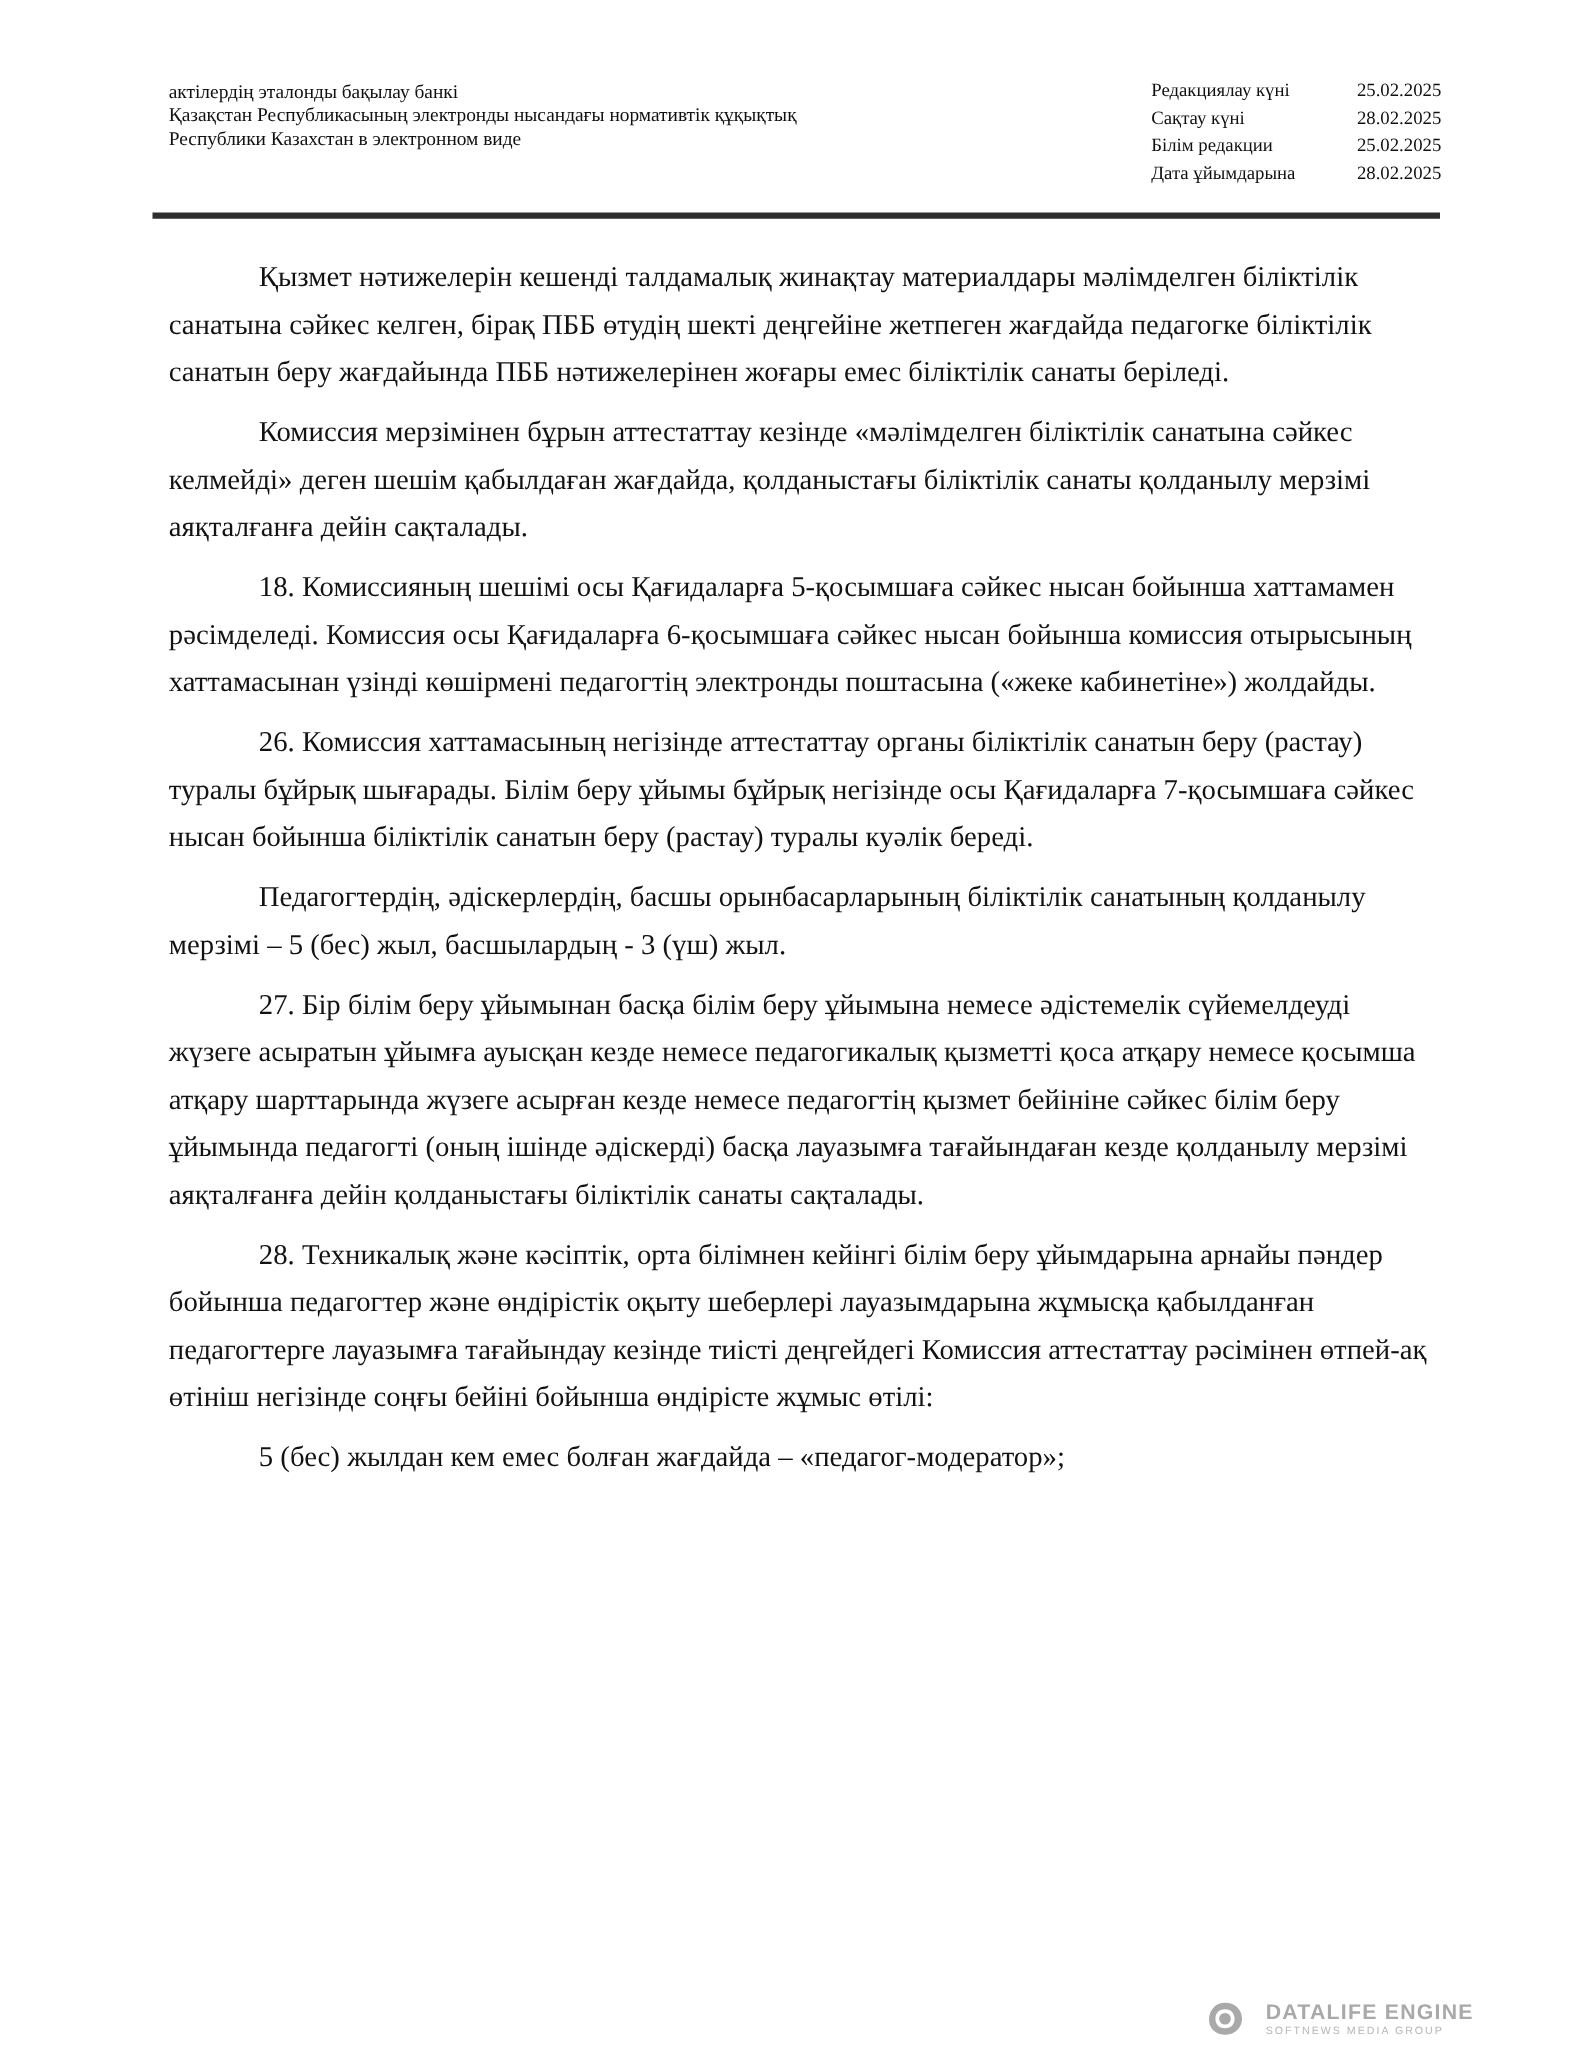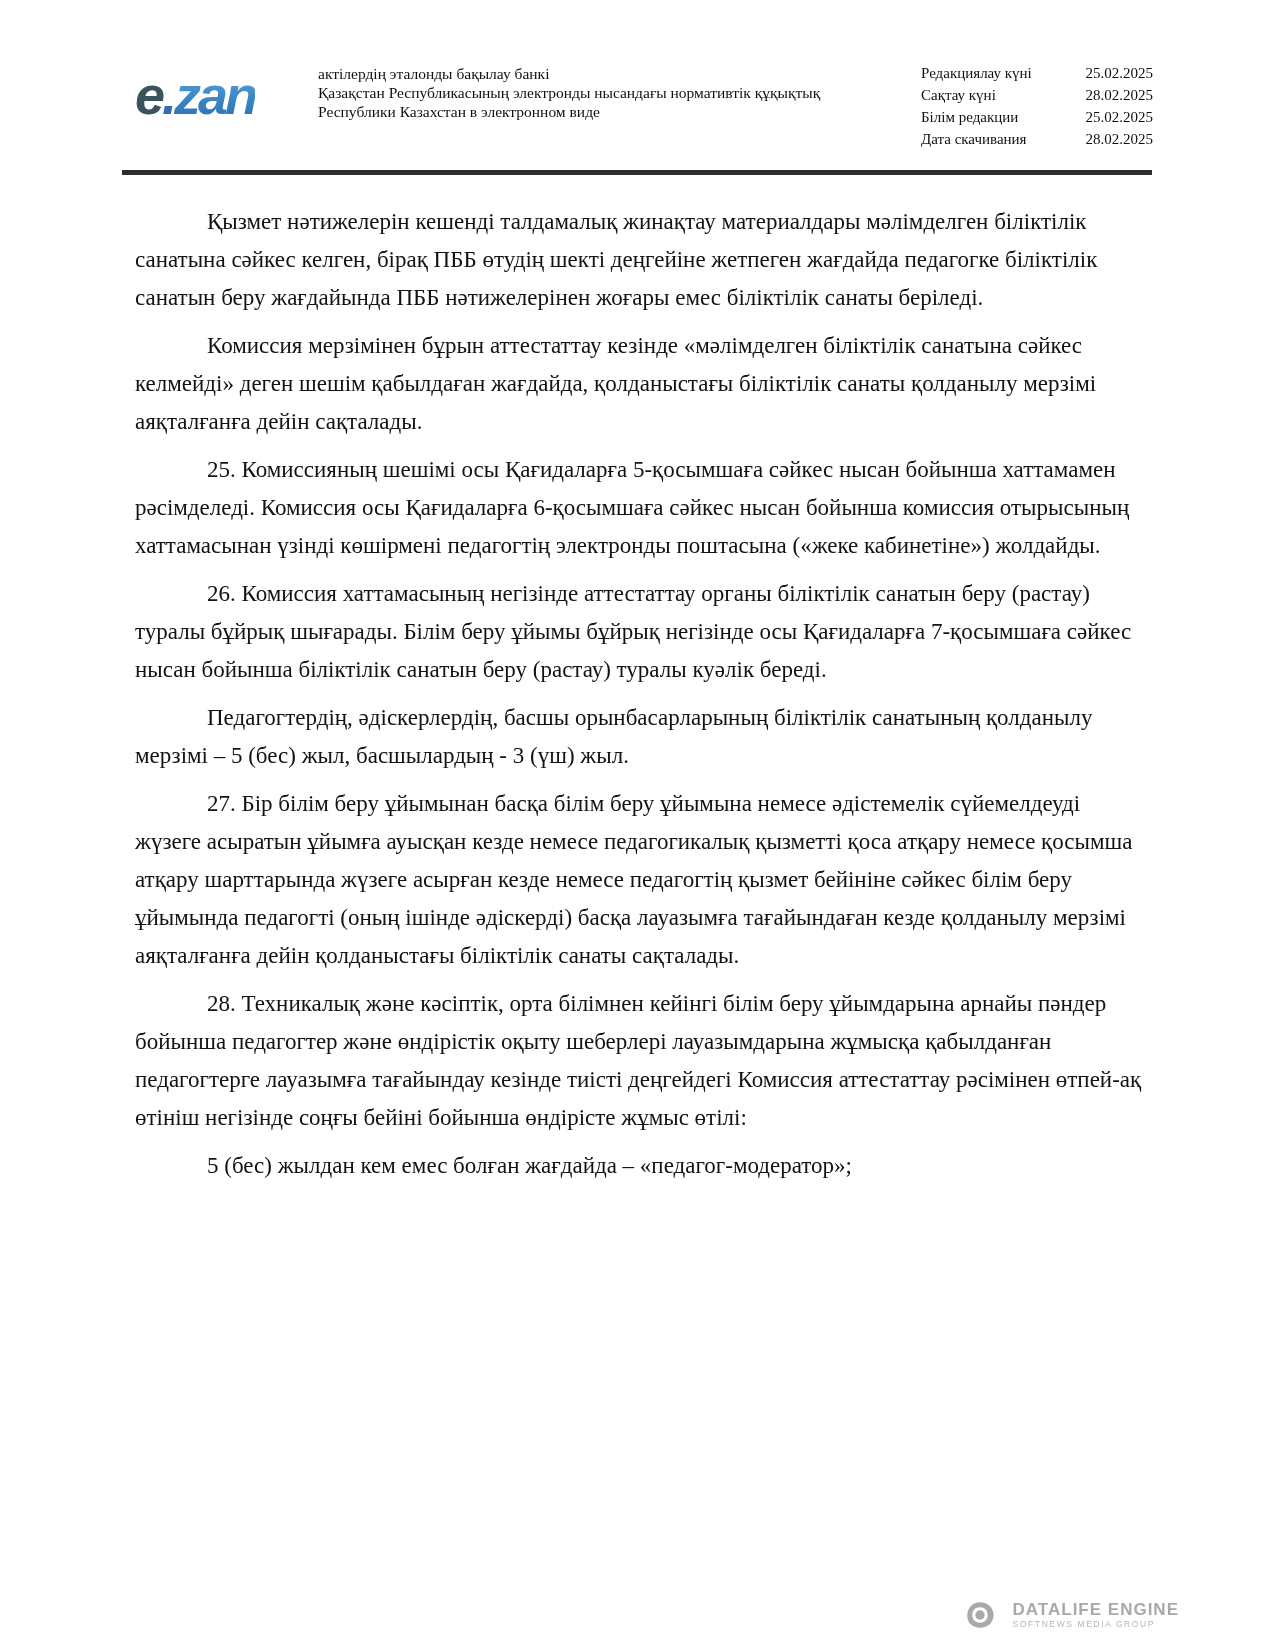--- a/index.html
+++ b/index.html
@@ -112,54 +112,51 @@
     color: #b5b5b5;
     white-space: nowrap;
   }
 </style>
 </head>
 <body>
 
 <div class="page">
 
   <div class="header">
-    <div class="logo">
-      <span class="logo-e">e</span><span class="logo-dot">.</span><span class="logo-zan">zan</span>
-    </div>
     <div class="bank-title">
       <div>актілердің эталонды бақылау банкі</div>
       <div>Қазақстан Республикасының электронды нысандағы нормативтік құқықтық</div>
       <div>Республики Казахстан в электронном виде</div>
     </div>
     <div class="header-meta">
       <div class="meta-row">
         <span class="meta-label">Редакциялау күні</span>
         <span class="meta-value">25.02.2025</span>
       </div>
       <div class="meta-row">
         <span class="meta-label">Сақтау күні</span>
         <span class="meta-value">28.02.2025</span>
       </div>
       <div class="meta-row">
         <span class="meta-label">Білім редакции</span>
         <span class="meta-value">25.02.2025</span>
       </div>
       <div class="meta-row">
-        <span class="meta-label">Дата скачивания</span>
+        <span class="meta-label">Дата ұйымдарына</span>
         <span class="meta-value">28.02.2025</span>
       </div>
     </div>
   </div>
 
   <div class="rule"></div>
 
   <div class="body-text">
     <p>Қызмет нәтижелерін кешенді талдамалық жинақтау материалдары мәлімделген біліктілік санатына сәйкес келген, бірақ ПББ өтудің шекті деңгейіне жетпеген жағдайда педагогке біліктілік санатын беру жағдайында ПББ нәтижелерінен жоғары емес біліктілік санаты беріледі.</p>
     <p>Комиссия мерзімінен бұрын аттестаттау кезінде «мәлімделген біліктілік санатына сәйкес келмейді» деген шешім қабылдаған жағдайда, қолданыстағы біліктілік санаты қолданылу мерзімі аяқталғанға дейін сақталады.</p>
-    <p>25. Комиссияның шешімі осы Қағидаларға 5-қосымшаға сәйкес нысан бойынша хаттамамен рәсімделеді. Комиссия осы Қағидаларға 6-қосымшаға сәйкес нысан бойынша комиссия отырысының хаттамасынан үзінді көшірмені педагогтің электронды поштасына («жеке кабинетіне») жолдайды.</p>
+    <p>18. Комиссияның шешімі осы Қағидаларға 5-қосымшаға сәйкес нысан бойынша хаттамамен рәсімделеді. Комиссия осы Қағидаларға 6-қосымшаға сәйкес нысан бойынша комиссия отырысының хаттамасынан үзінді көшірмені педагогтің электронды поштасына («жеке кабинетіне») жолдайды.</p>
     <p>26. Комиссия хаттамасының негізінде аттестаттау органы біліктілік санатын беру (растау) туралы бұйрық шығарады. Білім беру ұйымы бұйрық негізінде осы Қағидаларға 7-қосымшаға сәйкес нысан бойынша біліктілік санатын беру (растау) туралы куәлік береді.</p>
     <p>Педагогтердің, әдіскерлердің, басшы орынбасарларының біліктілік санатының қолданылу мерзімі – 5 (бес) жыл, басшылардың - 3 (үш) жыл.</p>
     <p>27. Бір білім беру ұйымынан басқа білім беру ұйымына немесе әдістемелік сүйемелдеуді жүзеге асыратын ұйымға ауысқан кезде немесе педагогикалық қызметті қоса атқару немесе қосымша атқару шарттарында жүзеге асырған кезде немесе педагогтің қызмет бейініне сәйкес білім беру ұйымында педагогті (оның ішінде әдіскерді) басқа лауазымға тағайындаған кезде қолданылу мерзімі аяқталғанға дейін қолданыстағы біліктілік санаты сақталады.</p>
     <p>28. Техникалық және кәсіптік, орта білімнен кейінгі білім беру ұйымдарына арнайы пәндер бойынша педагогтер және өндірістік оқыту шеберлері лауазымдарына жұмысқа қабылданған педагогтерге лауазымға тағайындау кезінде тиісті деңгейдегі Комиссия аттестаттау рәсімінен өтпей-ақ өтініш негізінде соңғы бейіні бойынша өндірісте жұмыс өтілі:</p>
     <p>5 (бес) жылдан кем емес болған жағдайда – «педагог-модератор»;</p>
   </div>
 
   <div class="footer-brand">
     <svg class="footer-icon" viewBox="0 0 40 40" aria-hidden="true">
       <path d="M20 5 C30 5 36 12 36 20 C36 28 30 35 20 35 C12 35 5 30 5 21 C5 12 11 5 20 5 Z M20 11 C14 11 11 15 11 20 C11 25 14 29 20 29 C26 29 29 25 29 20 C29 15 26 11 20 11 Z" fill="#a9a9a9"></path>

